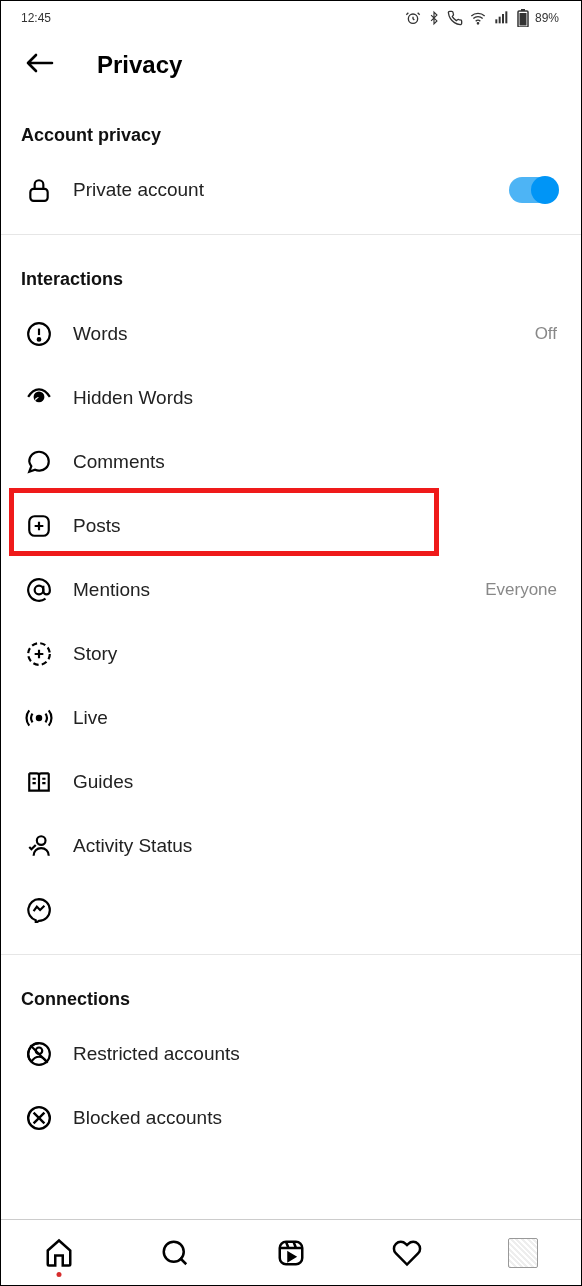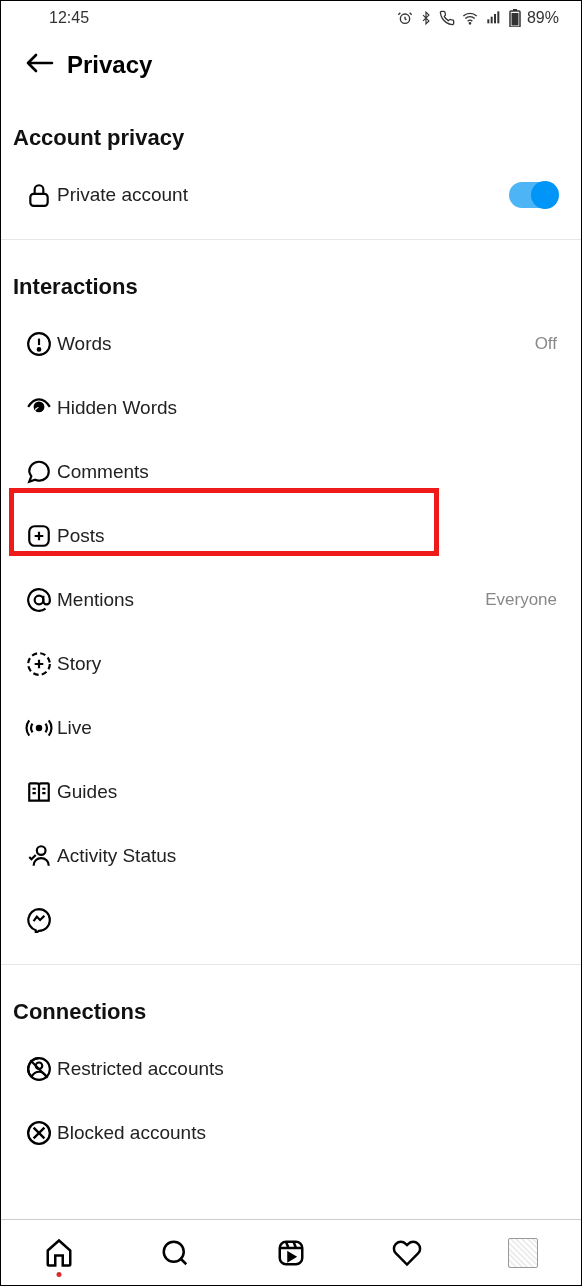--- a/index.html
+++ b/index.html
@@ -1,28 +1,28 @@
 <!DOCTYPE html>
 <html><head>
 <meta charset="utf-8">
 <style>
   * { box-sizing: border-box; margin: 0; padding: 0; }
   html, body { width: 582px; height: 1286px; font-family: -apple-system, Helvetica, Arial, sans-serif; background: #fff; color: #000; }
   body { border: 1px solid #000; position: relative; }
 
-  .status-bar { display: flex; justify-content: space-between; align-items: center; padding: 8px 22px 4px 48px; font-size: 16px; color: #333; }
+  .status-bar { display: flex; justify-content: space-between; align-items: center; padding: 8px 22px 4px 20px; font-size: 12px; color: #333; }
   .status-right { display: flex; align-items: center; gap: 6px; }
   .status-right svg { display: block; }
 
-  .header { display: flex; align-items: center; padding: 20px 24px 12px 24px; gap: 12px; }
+  .header { display: flex; align-items: center; padding: 20px 24px 12px 24px; gap: 42px; }
   .header-title { font-size: 24px; font-weight: 700; }
 
-  .section-header { font-size: 22px; font-weight: 600; padding: 34px 24px 12px 12px; color: #111; }
-
-  .row { display: flex; align-items: center; padding: 16px 24px; min-height: 64px; gap: 4px; }
+  .section-header { font-size: 18px; font-weight: 600; padding: 34px 24px 12px 20px; color: #111; }
+
+  .row { display: flex; align-items: center; padding: 16px 24px; min-height: 64px; gap: 20px; }
   .row-icon { width: 28px; height: 28px; display: flex; align-items: center; justify-content: center; flex-shrink: 0; }
   .row-label { font-size: 19px; color: #222; flex: 1; }
   .row-value { font-size: 17px; color: #888; }
 
   .toggle { width: 48px; height: 26px; border-radius: 13px; background: #4db4f5; position: relative; }
   .toggle::after { content:""; position:absolute; right:-2px; top:-1px; width:28px; height:28px; border-radius:50%; background:#0095f6; }
 
   .divider { height: 1px; background: #e6e6e6; margin-top: 12px; }
 
   .highlight-box { position: absolute; border: 5px solid #ef1a1a; left: 8px; width: 430px; top: 487px; height: 68px; pointer-events: none; }

